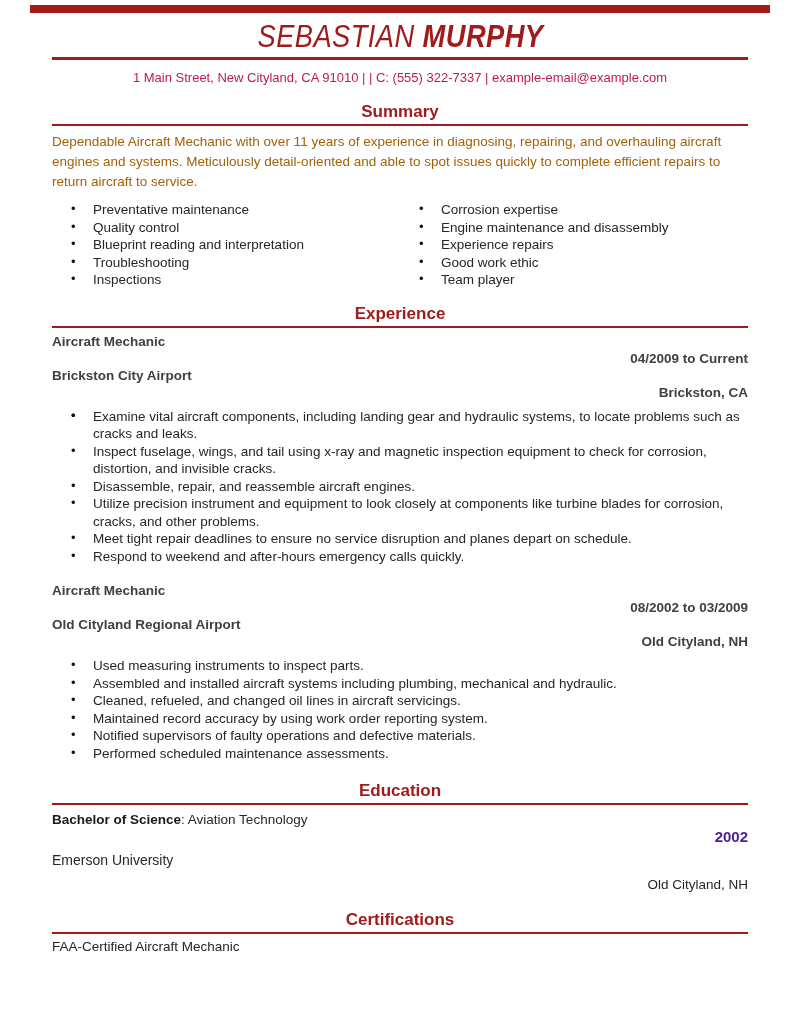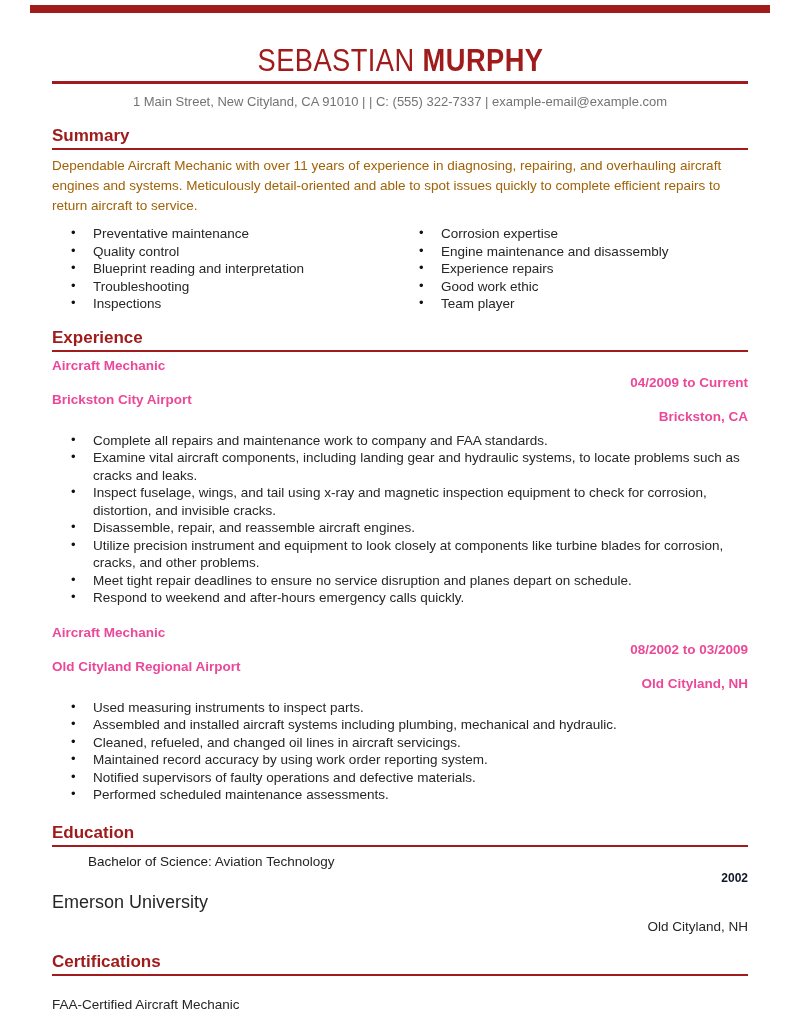--- a/index.html
+++ b/index.html
@@ -14,21 +14,21 @@
   }
   .page { width: 800px; height: 1035px; background: #fff; }
 
   .top-bar {
     width: 740px;
     height: 8px;
     margin: 5px auto 0 auto;
     background: #a01c1c;
   }
 
-  .name-wrap { text-align: center; margin-top: 31px; }
+  .name-wrap { text-align: center; margin-top: 7px; font-style: italic; }
   .name {
     display: inline-block;
     transform: scaleX(0.88);
     transform-origin: center;
     font-size: 31px;
     line-height: 34px;
     color: #a01c1c;
     letter-spacing: 0.5px;
     white-space: nowrap;
   }
@@ -41,24 +41,25 @@
     border: none;
     border-top: 3px solid #a01c1c;
     margin-top: 3px;
   }
 
   .contact {
     text-align: center;
     font-size: 13px;
     line-height: 18px;
     margin-top: 9px;
-    color: #737373;
+    color: #be185d;
   }
 
   .section-title {
+    text-align: center;
     font-size: 17px;
     line-height: 20px;
     font-weight: 700;
     color: #a01c1c;
     border-bottom: 2px solid #a01c1c;
     padding-bottom: 2px;
   }
   .mt-summary   { margin-top: 15px; }
   .mt-highlights{ margin-top: 9px; }
   .mt-experience{ margin-top: 15px; }
@@ -87,32 +88,32 @@
     font-size: 13px;
     color: #111;
   }
 
   .hl-columns { display: flex; margin-top: 9px; }
   .hl-col { width: 50%; }
   .hl-col li { margin-bottom: 0; }
 
   .job { margin-top: 5px; }
   .job.second { margin-top: 17px; }
-  .job-line { font-size: 13.5px; line-height: 17px; font-weight: 700; color: #ec4899; }
+  .job-line { font-size: 13.5px; line-height: 17px; font-weight: 700; color: #404040; }
   .job-line.right { text-align: right; }
   .job ul { margin-top: 7px; }
 
   .edu-block { margin-top: 6px; }
   .edu-degree-line { font-size: 13.5px; line-height: 17px; color: #262626; }
-  .edu-degree-line .degree { font-weight: 400; color: #1a1a1a; margin-left: 36px; }
-  .edu-year { font-size: 12px; line-height: 17px; font-weight: 700; text-align: right; color: #0f172a; }
-  .edu-school { font-size: 18px; line-height: 17px; margin-top: 7px; }
+  .edu-degree-line .degree { font-weight: 700; color: #1a1a1a; }
+  .edu-year { font-size: 15px; line-height: 17px; font-weight: 700; text-align: right; color: #4c1d95; }
+  .edu-school { font-size: 14px; line-height: 17px; margin-top: 7px; }
   .edu-location { font-size: 13.5px; line-height: 17px; text-align: right; margin-top: 7px; }
 
-  .cert-item { font-size: 13.5px; line-height: 17px; margin-top: 20px; color: #262626; }
+  .cert-item { font-size: 13.5px; line-height: 17px; margin-top: 4px; color: #262626; }
 </style>
 </head>
 <body>
 
 <div class="page">
 
   <div class="top-bar"></div>
 
   <div class="name-wrap">
     <h1 class="name">
@@ -147,21 +148,21 @@
     </div>
 
     <div class="section-title mt-experience">Experience</div>
 
     <div class="job">
       <div class="job-line">Aircraft Mechanic</div>
       <div class="job-line right">04/2009 to Current</div>
       <div class="job-line">Brickston City Airport</div>
       <div class="job-line right">Brickston, CA</div>
       <ul>
-        <li><span class="blt">•</span><span>Complete all repairs and maintenance work to company and FAA standards.</span></li>
+        <li><span class="blt">•</span></li>
         <li><span class="blt">•</span><span>Examine vital aircraft components, including landing gear and hydraulic systems, to locate problems such as cracks and leaks.</span></li>
         <li><span class="blt">•</span><span>Inspect fuselage, wings, and tail using x-ray and magnetic inspection equipment to check for corrosion, distortion, and invisible cracks.</span></li>
         <li><span class="blt">•</span><span>Disassemble, repair, and reassemble aircraft engines.</span></li>
         <li><span class="blt">•</span><span>Utilize precision instrument and equipment to look closely at components like turbine blades for corrosion, cracks, and other problems.</span></li>
         <li><span class="blt">•</span><span>Meet tight repair deadlines to ensure no service disruption and planes depart on schedule.</span></li>
         <li><span class="blt">•</span><span>Respond to weekend and after-hours emergency calls quickly.</span></li>
       </ul>
     </div>
 
     <div class="job second">

